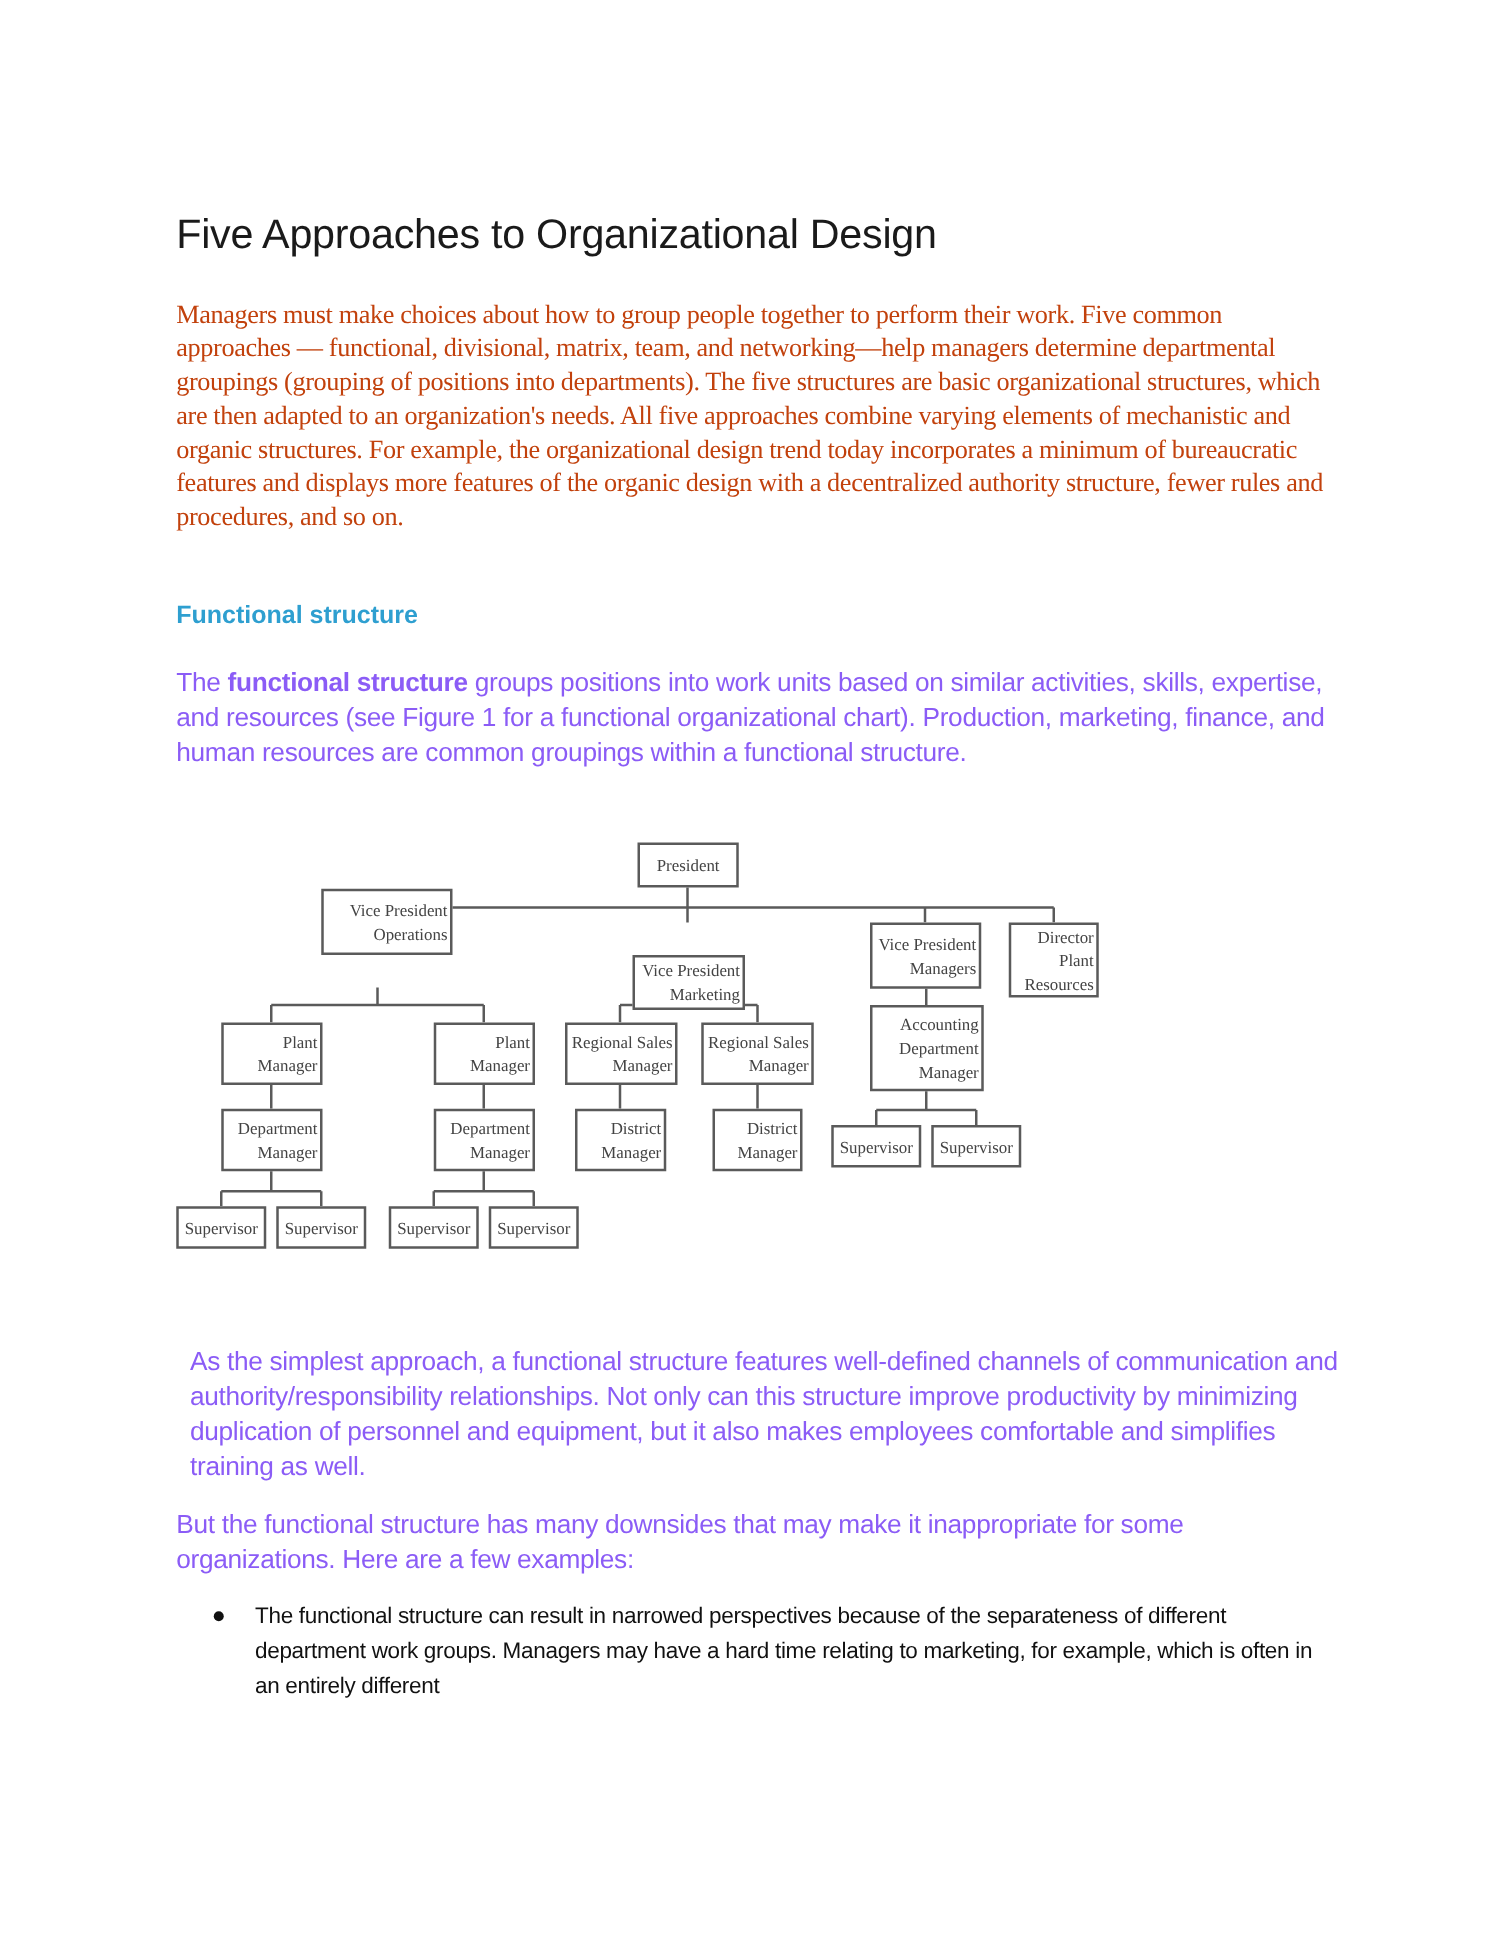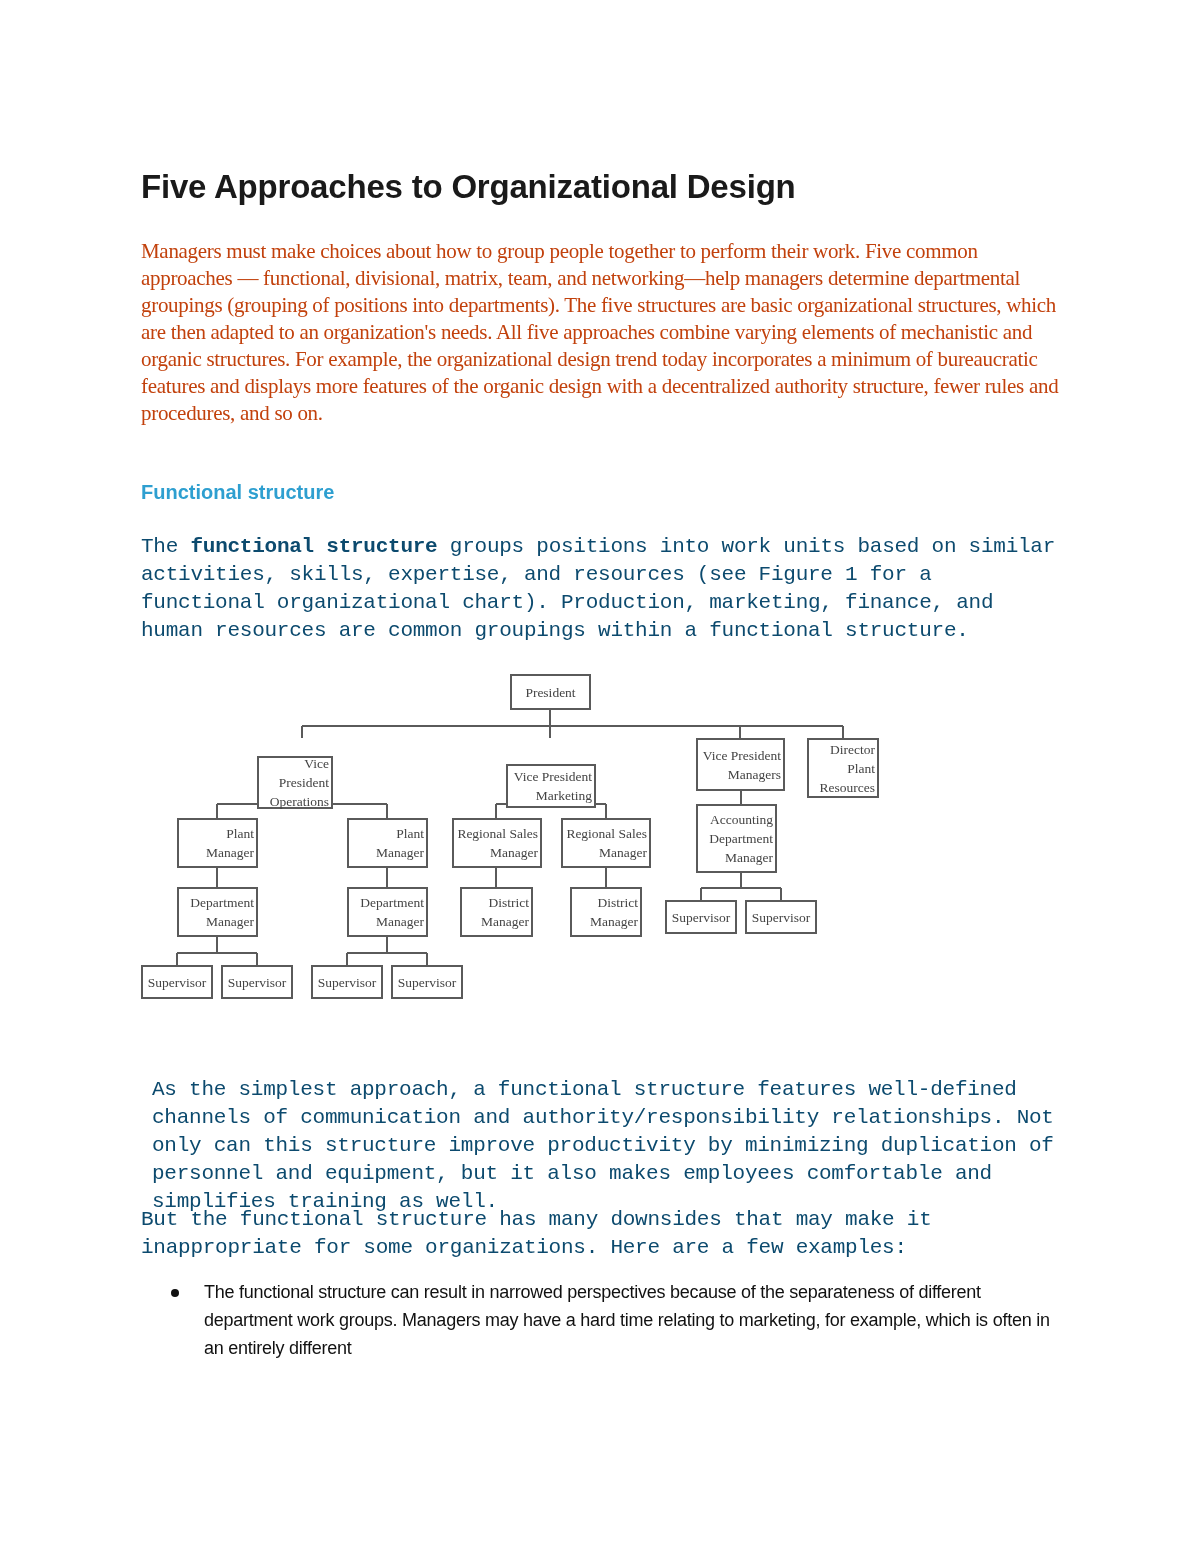--- a/index.html
+++ b/index.html
@@ -1,34 +1,34 @@
 <!DOCTYPE html>
 <html><head>
 <meta charset="utf-8">
 <style>
   html, body { margin: 0; padding: 0; background: #ffffff; }
   body { width: 1200px; height: 1553px; position: relative; overflow: hidden; color: #111; }
   .page { position: absolute; left: 0; top: 0; width: 1200px; height: 1553px; }
   .title {
     position: absolute; left: 141px; top: 168px;
-    font-family: "Liberation Sans", sans-serif; font-size: 33px; font-weight: bold; color: #1a1a1a;
+    font-family: "Liberation Sans", sans-serif; font-size: 33px; font-weight: normal; color: #1a1a1a;
     margin: 0; letter-spacing: -0.2px; white-space: nowrap;
   }
   .intro {
     position: absolute; left: 141px; top: 238px; width: 920px;
     font-family: "Liberation Serif", serif; font-size: 21px; line-height: 27px; color: #c2410c;
     margin: 0; letter-spacing: -0.3px;
   }
   .subhead {
     position: absolute; left: 141px; top: 481px;
     font-family: "Liberation Sans", sans-serif; font-size: 20px; color: #2e9fd0; margin: 0;
   }
   .para {
     position: absolute; left: 141px; width: 920px;
-    font-family: Liberation Mono, monospace; font-size: 21px; line-height: 28px; color: #0c4a6e;
+    font-family: Liberation Sans, sans-serif; font-size: 21px; line-height: 28px; color: #8b5cf6;
     margin: 0; letter-spacing: -0.25px;
   }
   .p1 { top: 533px; }
   .p2 { top: 1076px; margin-left: 11px; }
   .p3 { top: 1206px; }
   .bullets {
     position: absolute; left: 141px; top: 1278px; width: 920px; margin: 0; padding: 0; list-style: none;
     font-family: "Liberation Sans", sans-serif; font-size: 18px; line-height: 28px; color: #111; letter-spacing: -0.25px;
   }
   .bullets li { position: relative; padding-left: 63px; }
@@ -96,32 +96,32 @@
         <line x1="741" y1="790" x2="741" y2="804"></line>
         <line x1="741" y1="872" x2="741" y2="888"></line>
         <line x1="701" y1="888" x2="781" y2="888"></line>
         <line x1="701" y1="888" x2="701" y2="900"></line>
         <line x1="781" y1="888" x2="781" y2="900"></line>
       </g>
     </svg>
 
     <div class="node" style="left:510px;top:674px;width:81px;height:36px;">President</div>
 
-    <div class="node" style="left:257px;top:756px;width:76px;height:53px;">Vice President Operations</div>
+    <div class="node" style="left:257px;top:711px;width:105px;height:53px;">Vice President Operations</div>
     <div class="node" style="left:506px;top:764px;width:90px;height:44px;">Vice President Marketing</div>
     <div class="node" style="left:696px;top:738px;width:89px;height:53px;">Vice President Managers</div>
     <div class="node" style="left:807px;top:738px;width:72px;height:60px;">Director Plant Resources</div>
 
     <div class="node" style="left:177px;top:818px;width:81px;height:50px;">Plant Manager</div>
     <div class="node" style="left:347px;top:818px;width:81px;height:50px;">Plant Manager</div>
 
     <div class="node" style="left:452px;top:818px;width:90px;height:50px;">Regional Sales Manager</div>
     <div class="node" style="left:561px;top:818px;width:90px;height:50px;">Regional Sales Manager</div>
 
-    <div class="node" style="left:696px;top:804px;width:81px;height:69px;">Accounting Department Manager</div>
+    <div class="node" style="left:696px;top:804px;width:91px;height:69px;">Accounting Department Manager</div>
 
     <div class="node" style="left:177px;top:887px;width:81px;height:50px;">Department Manager</div>
     <div class="node" style="left:347px;top:887px;width:81px;height:50px;">Department Manager</div>
 
     <div class="node" style="left:460px;top:887px;width:73px;height:50px;">District Manager</div>
     <div class="node" style="left:570px;top:887px;width:72px;height:50px;">District Manager</div>
 
     <div class="node" style="left:665px;top:900px;width:72px;height:34px;">Supervisor</div>
     <div class="node" style="left:745px;top:900px;width:72px;height:34px;">Supervisor</div>
 

